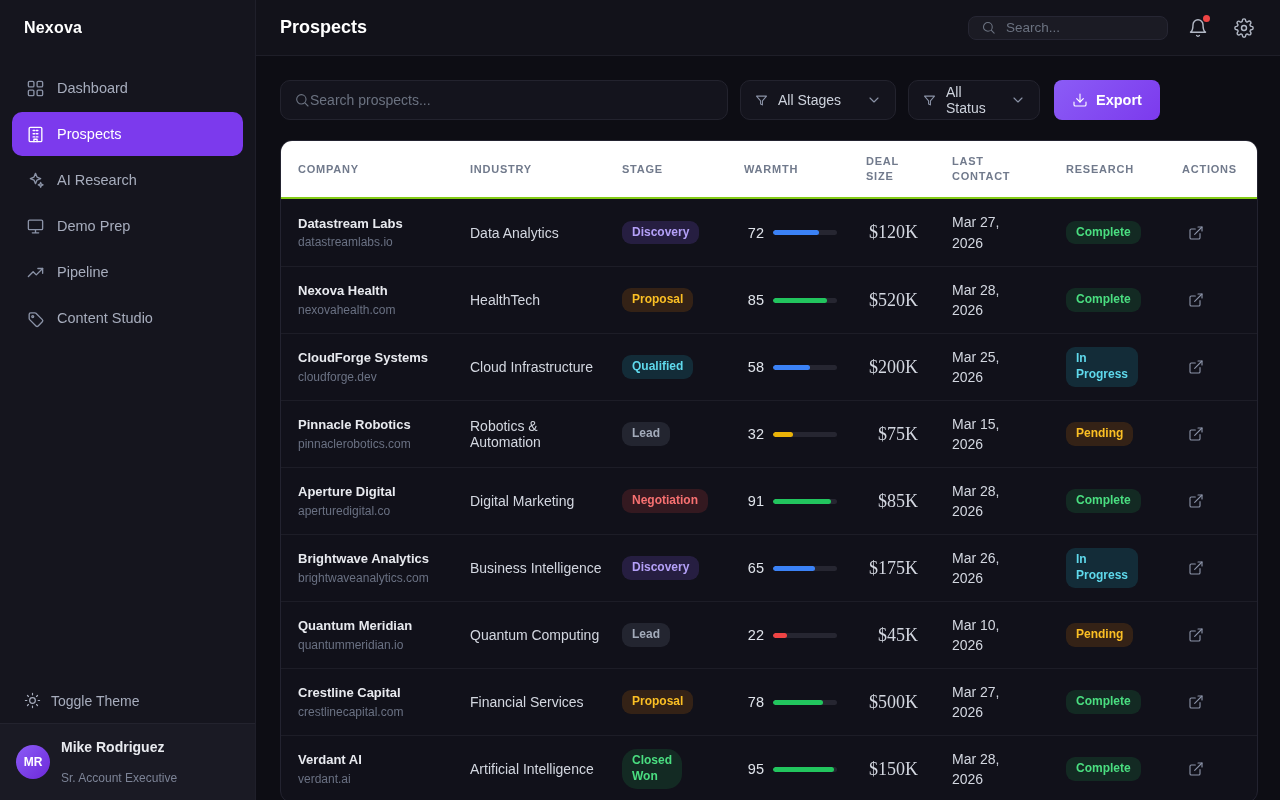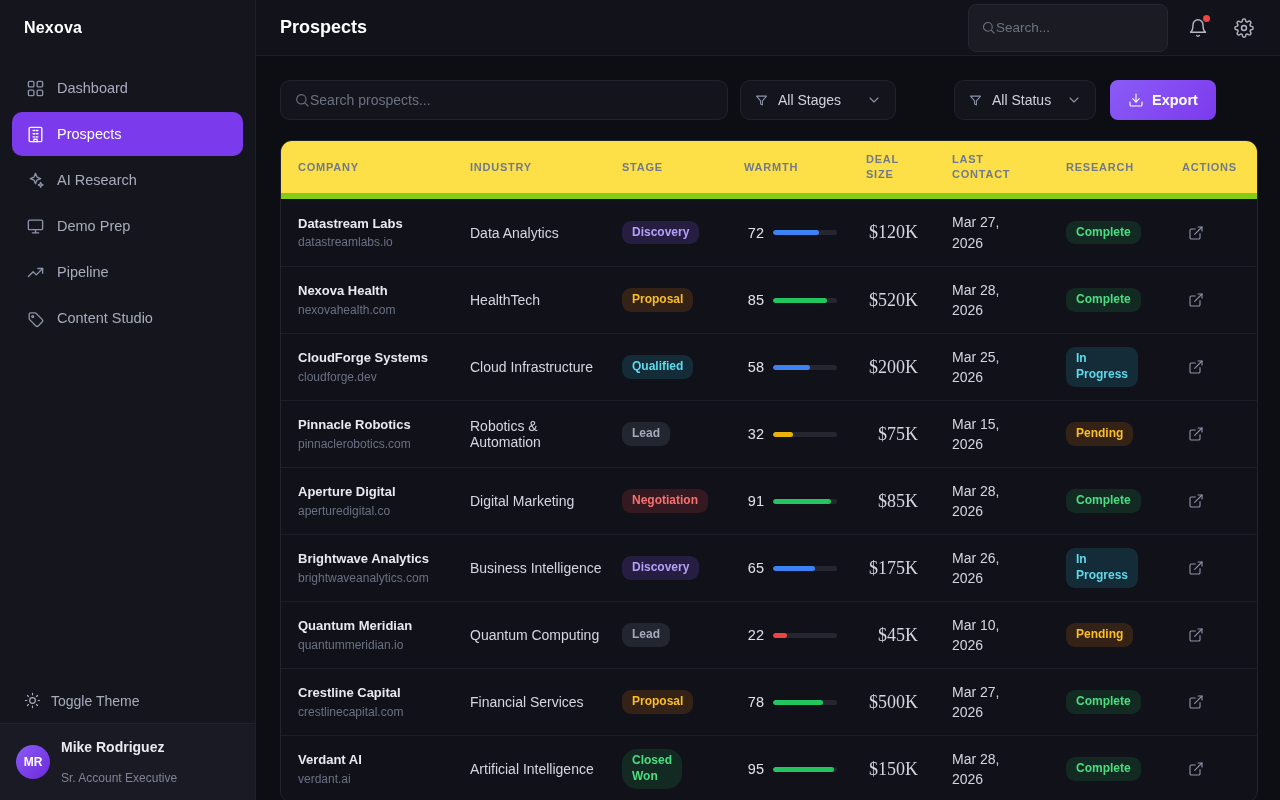--- a/index.html
+++ b/index.html
@@ -56,22 +56,22 @@
   .main { flex:1; display:flex; flex-direction:column; height:800px; }
   .topbar {
     height:56px; min-height:56px; background:#12121a;
     border-bottom:1px solid #1e1e28;
     display:flex; align-items:center; justify-content:space-between;
     padding:0 22px 0 24px;
   }
   .page-title { font-size:18px; font-weight:700; color:#ffffff; }
   .topbar-right { display:flex; align-items:center; gap:14px; }
   .top-search {
-    width:200px; height:48px; background:#1b1b24; border:1px solid #262633;
-    border-radius:8px; display:flex; align-items:center; gap:0; padding:0 12px;
+    width:200px; height:24px; background:#1b1b24; border:1px solid #262633;
+    border-radius:8px; display:flex; align-items:center; gap:10px; padding:0 12px;
   }
   .top-search .icon { color:#6b7280; }
   .top-search .icon svg { width:15px; height:15px; }
   .top-search input {
     background:transparent; border:none; outline:none; color:#dfe3ea;
     font-size:13.5px; width:100%; font-family:inherit;
   }
   .top-search input::placeholder { color:#6b7280; }
   .icon-btn {
     background:transparent; border:none; cursor:pointer; color:#b3b9c6;
@@ -100,42 +100,42 @@
   .search-box input::placeholder { color:#6b7280; }
   .dropdown {
     height:40px; background:#14141d; border:1px solid #23232e; border-radius:10px;
     display:flex; align-items:center; gap:9px; padding:0 13px;
     font-size:14px; color:#cdd2dc; cursor:pointer;
   }
   .dropdown .icon { color:#8b93a7; }
   .dropdown .icon svg { width:15px; height:15px; }
   .dropdown .chev svg { width:16px; height:16px; }
   .dropdown-stage { width:156px; }
-  .dropdown-status { width:142px;margin-left:46px; }
+  .dropdown-status { width:132px; }
   .dropdown .dd-label { flex:1; }
   .export-btn {
     margin-left:2px; height:40px; padding:0 18px; border:none; border-radius:8px;
     background:linear-gradient(135deg,#8b5cf6,#7c3aed); color:#fff;
     font-size:14.5px; font-weight:600; font-family:inherit;
     display:flex; align-items:center; gap:8px; cursor:pointer;
   }
   .export-btn .icon { color:#fff; }
   .export-btn svg { width:16px; height:16px; }
 
   
   .table-card {
     margin-top:20px; border:1px solid #232330; border-radius:12px;
     background:#11111a; overflow:hidden;
   }
   .grid {
     display:grid;
     grid-template-columns:189px 152px 122px 122px 86px 114px 116px 75px;
     align-items:center;
   }
-  .t-head { background:#fde047; border-bottom:6px solid #84cc16; min-height:58px; }
+  .t-head { background:#ffffff; border-bottom:2px solid #84cc16; min-height:58px; }
   .th {
     font-size:11px; font-weight:700; letter-spacing:.07em; text-transform:uppercase;
     color:#717a8c; padding-right:12px; line-height:1.35;
   }
   .th:first-child, .td:first-child { padding-left:17px; }
   .th .txt { display:inline-block; }
   .th.col-4 .txt, .th.col-5 .txt { width:58px; }
   .tr { min-height:67px; border-top:1px solid #1d1d27; cursor:pointer; }
   .tr:first-child { border-top:none; }
   .td { padding-right:12px; font-size:14px; color:#d3d7e0; }

